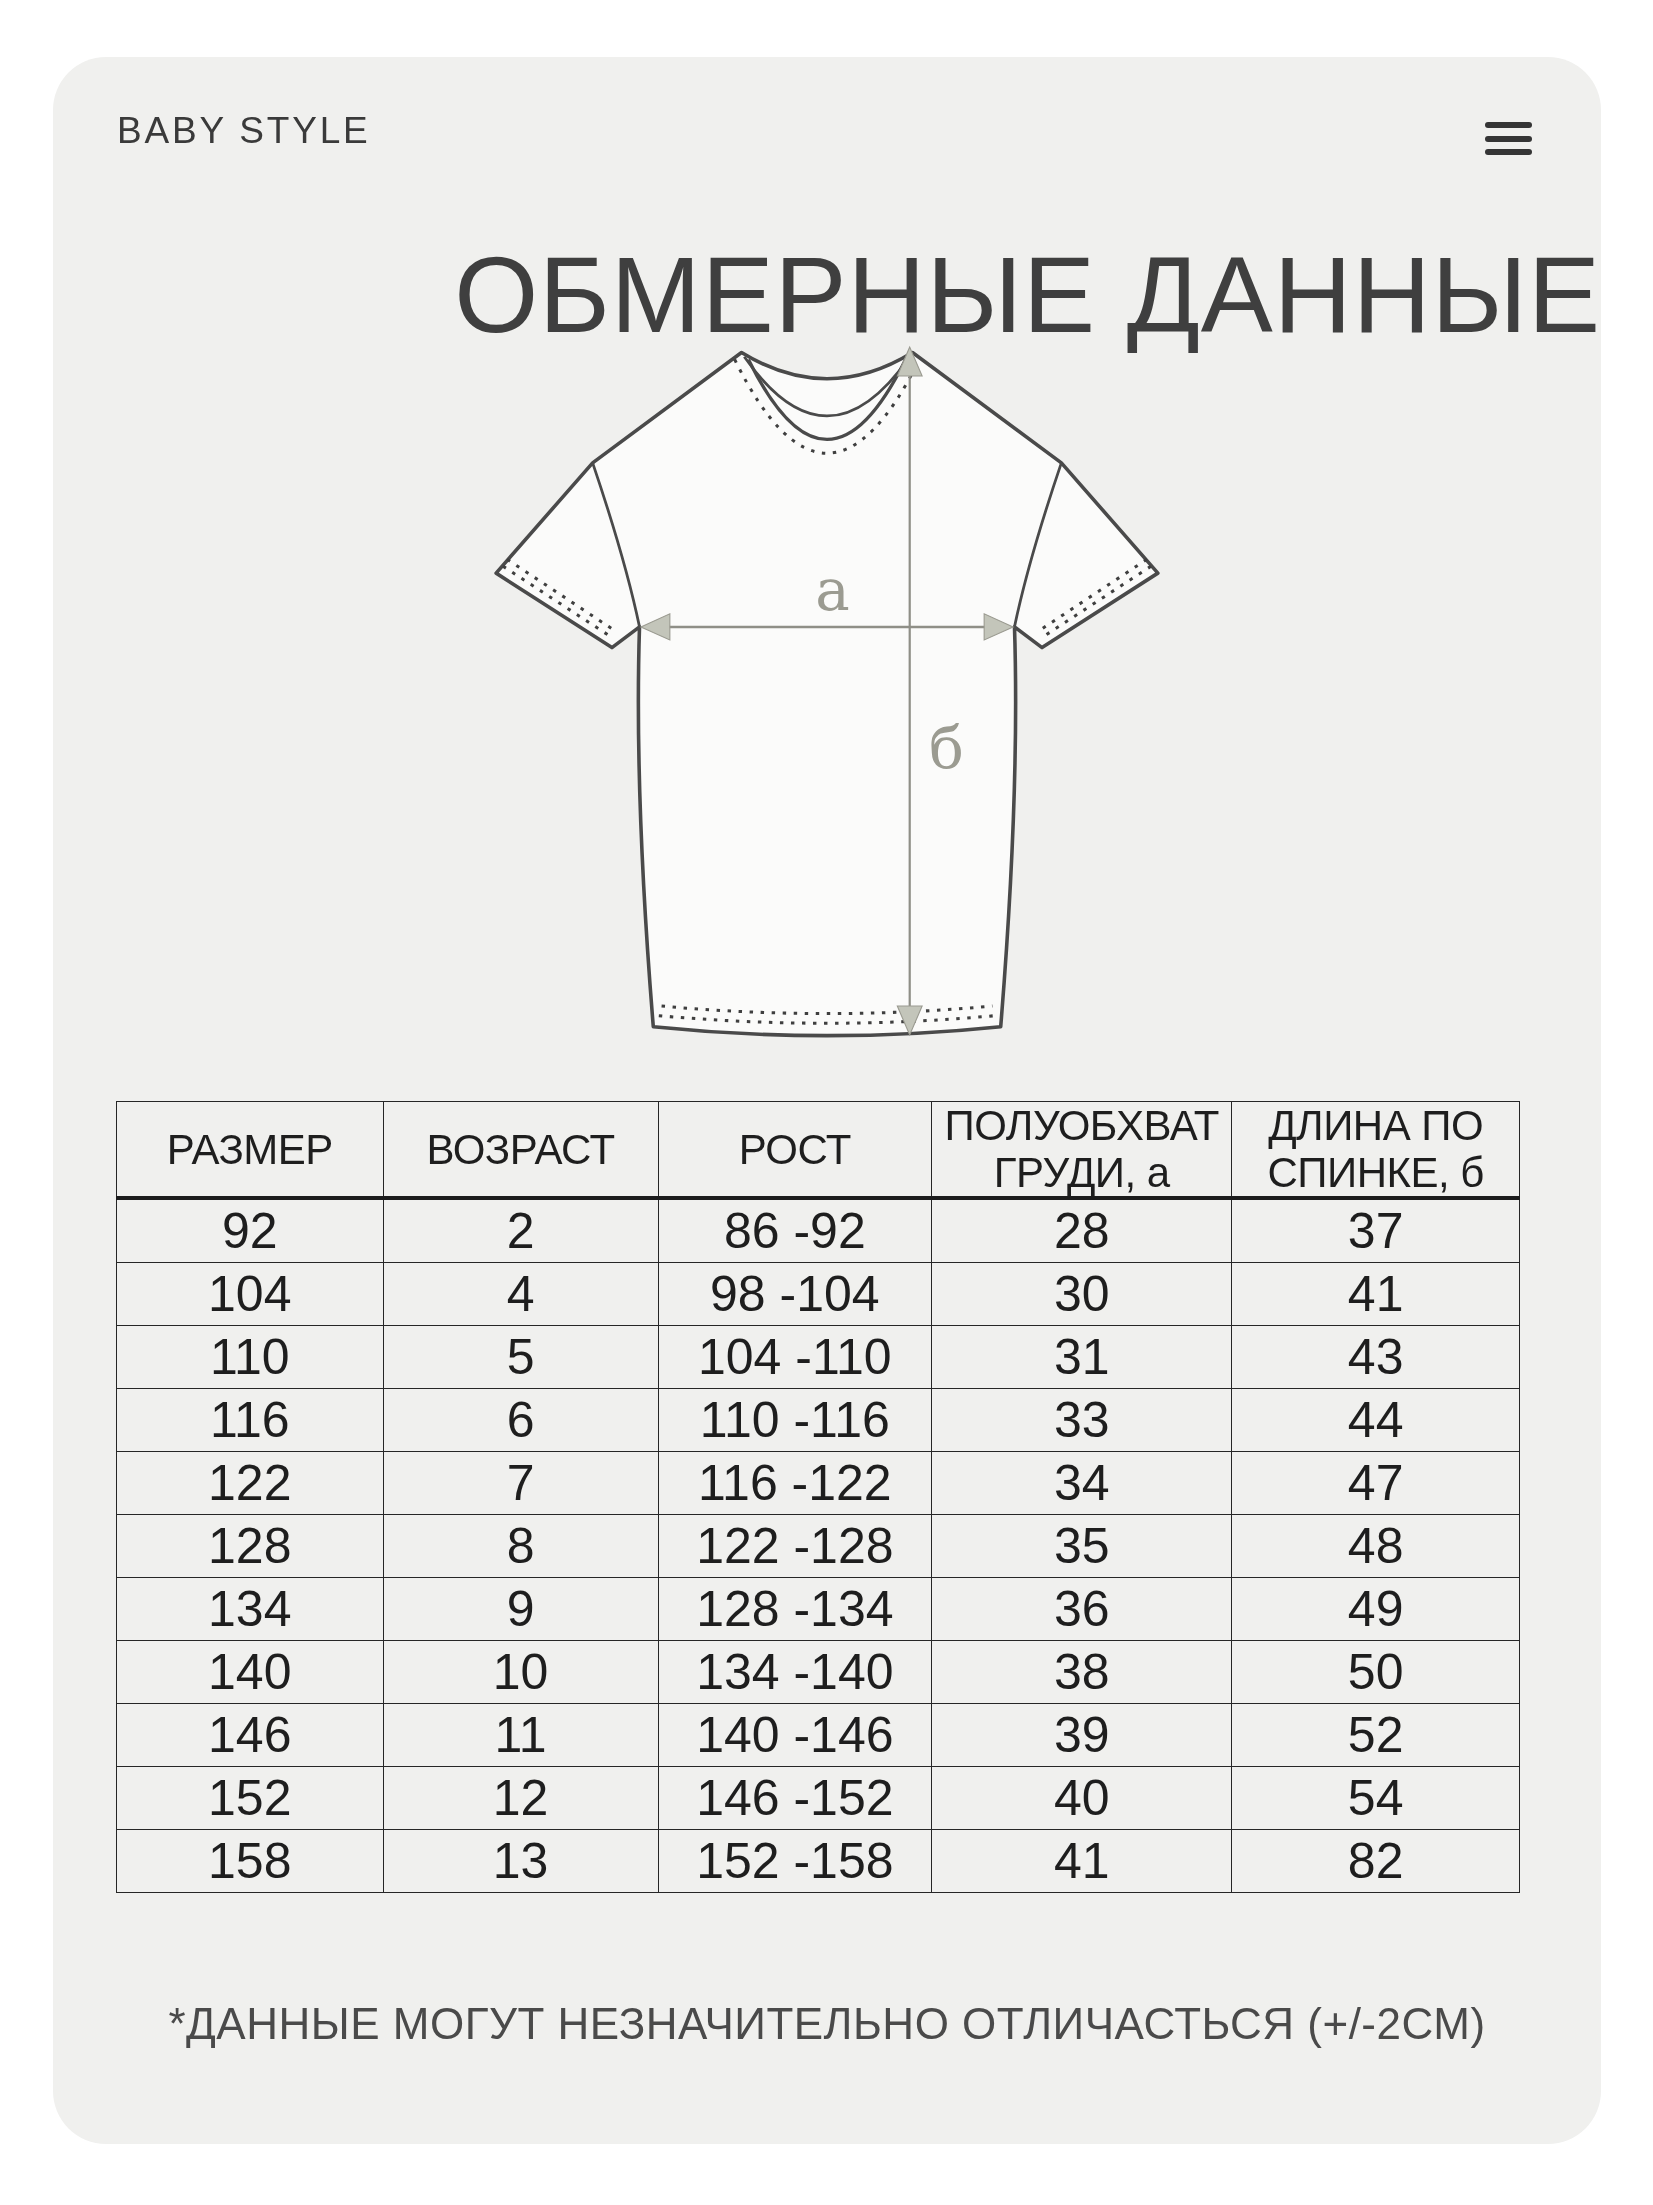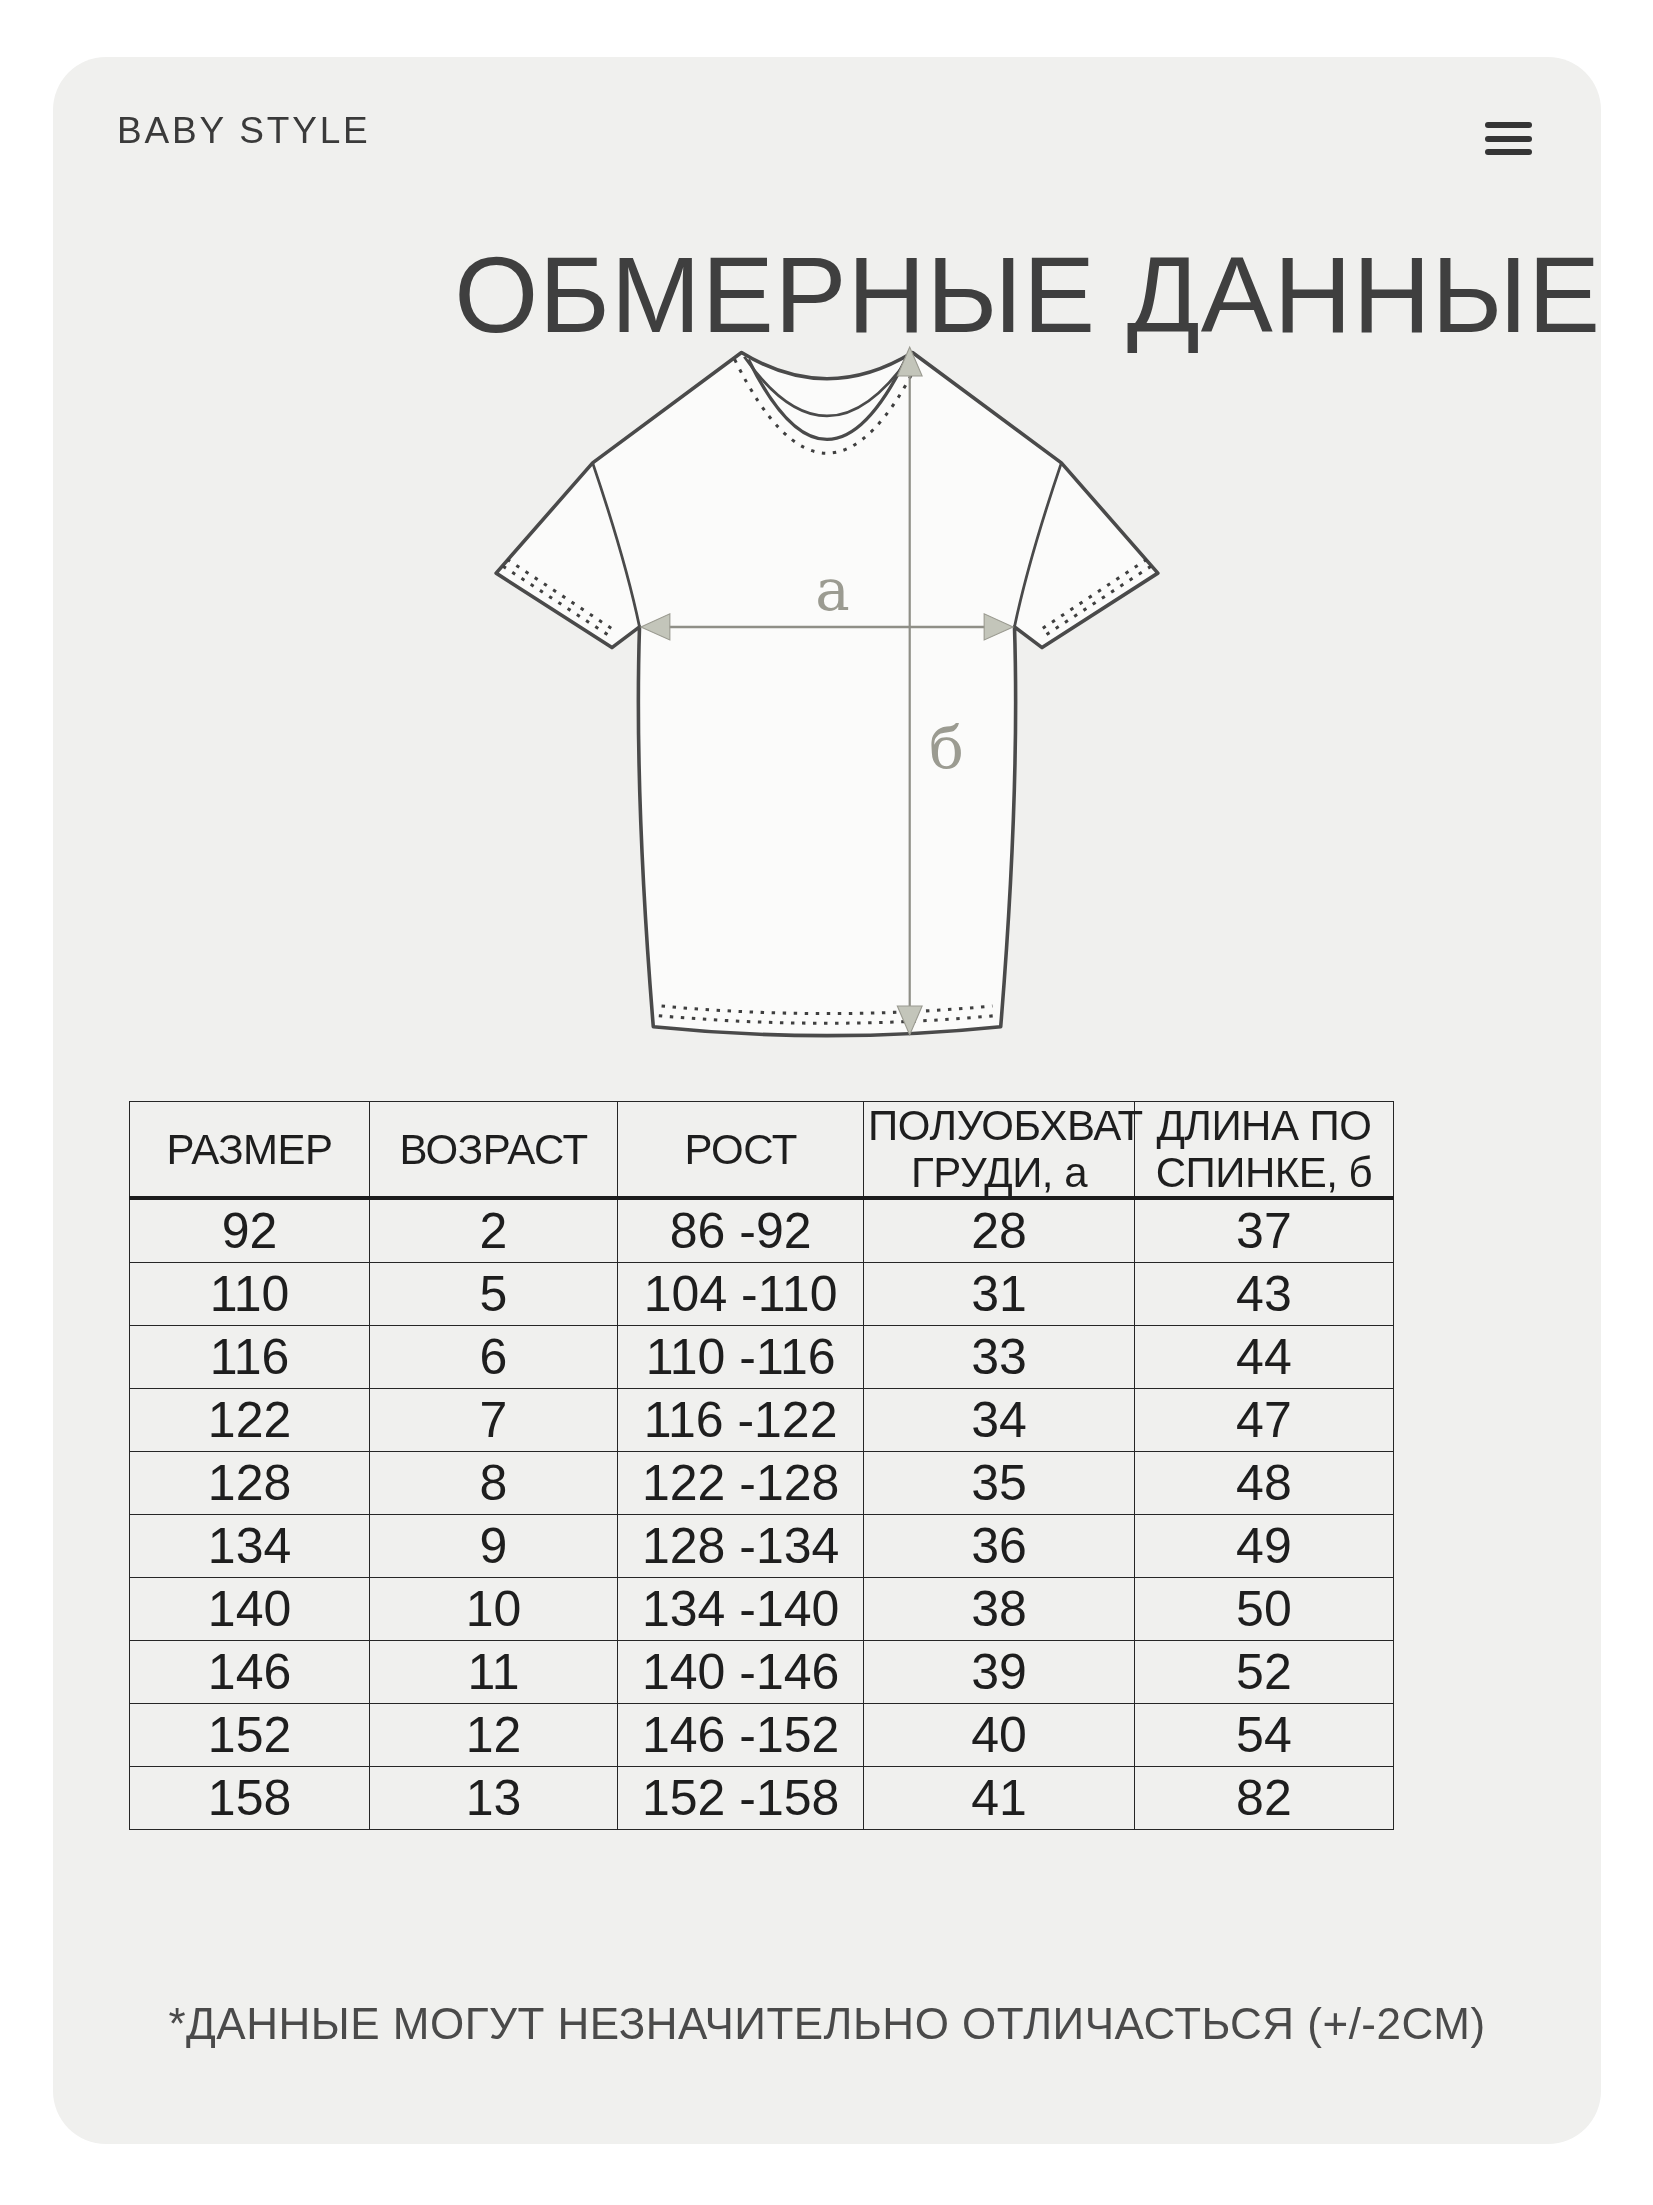--- a/index.html
+++ b/index.html
@@ -66,23 +66,23 @@
     position: absolute;
     left: 439px;
     top: 272px;
     width: 670px;
     height: 724px;
   }
   .figure svg { display: block; width: 100%; height: 100%; }
 
   .size-table {
     position: absolute;
-    left: 76px;
+    left: 63px;
     top: 1044px;
-    width: 1265px;
+    width: 1404px;
     border-collapse: collapse;
     table-layout: fixed;
     color: #1e1e1e;
     border-radius: 29px;
   }
   .size-table th, .size-table td {
     border: 1.4px solid #262626;
     text-align: center;
     vertical-align: middle;
     font-weight: 300;
@@ -200,20 +200,27 @@
     </thead>
     <tbody>
         <tr>
           <td>92</td>
           <td>2</td>
           <td>86 -92</td>
           <td>28</td>
           <td>37</td>
         </tr>
         <tr>
+          <td>104</td>
+          <td>4</td>
+          <td>98 -104</td>
+          <td>30</td>
+          <td>41</td>
+        </tr>
+        <tr>
           <td>110</td>
           <td>5</td>
           <td>104 -110</td>
           <td>31</td>
           <td>43</td>
         </tr>
         <tr>
           <td>116</td>
           <td>6</td>
           <td>110 -116</td>

